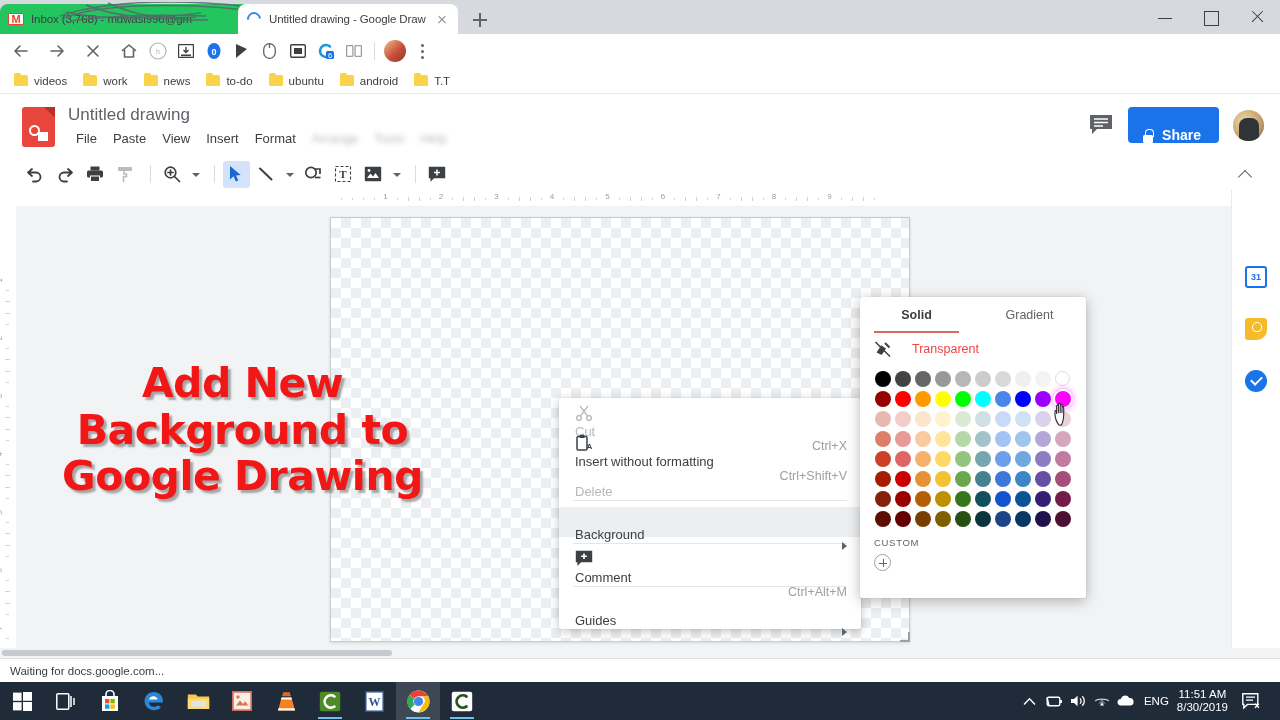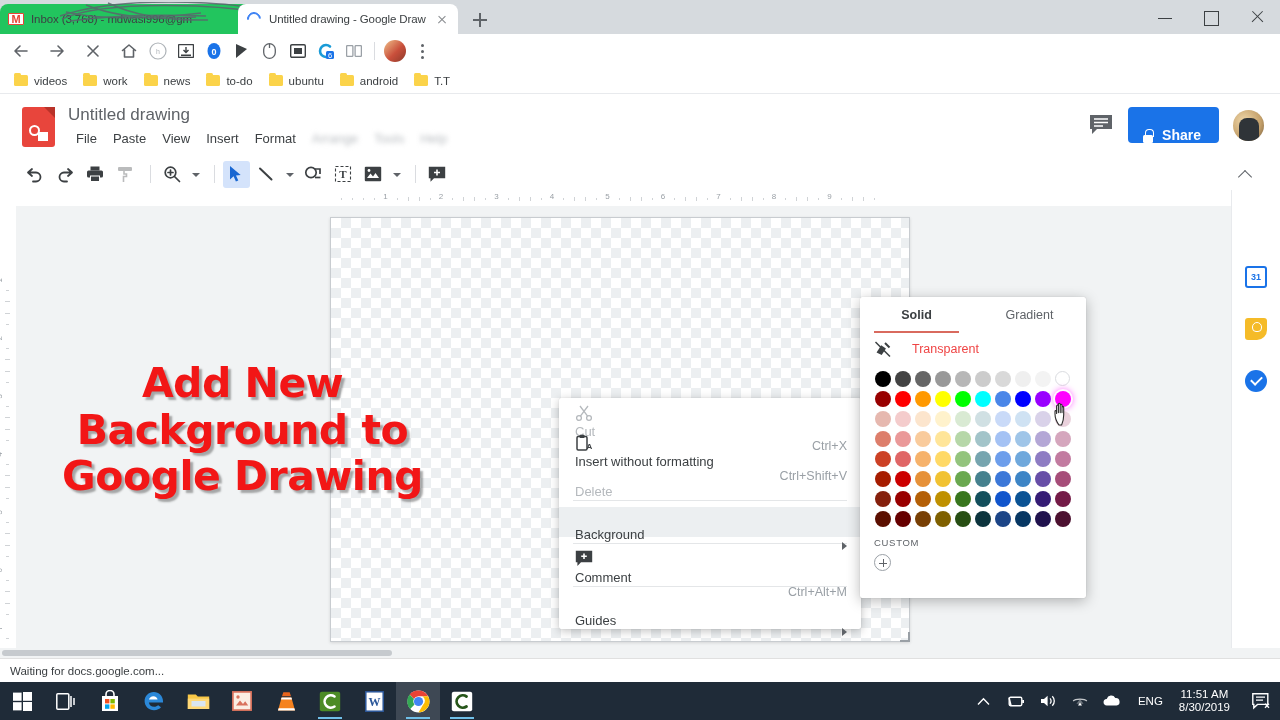--- a/index.html
+++ b/index.html
@@ -335,22 +335,22 @@
   
   .taskbar {
     position:absolute; left:0; bottom:0; width:1280px; height:38px;
     background:#1f2b38; display:flex; align-items:center;
   }
   .tbk { width:44px; height:38px; position:relative; flex:none;
          display:flex; align-items:center; justify-content:center; }
   .tbk.running::after { content:''; position:absolute; left:10px; right:10px; bottom:1px;
                         height:2px; background:#6fbfe8; }
   .tbk.focused { background:rgba(255,255,255,.14); }
-  .tray { margin-left:auto; display:flex; align-items:center; padding-right:6px;
-          color:#fff; font-size:11px;gap:8px; }
+  .tray { margin-left:auto; display:flex; align-items:center; padding-right:16px;
+          color:#fff; font-size:11px; }
   .tray-ico { width:24px; height:38px; position:relative; display:flex;
               align-items:center; justify-content:center; }
   .tray-lang { margin:0 8px 0 6px; font-size:11.5px; }
   .tray-clock { text-align:center; line-height:13px; font-size:11.5px; margin-right:10px; }
   .tray-action { width:26px; height:38px; display:flex; align-items:center; justify-content:center; }
 </style>
 </head>
 <body>
 
 <div id="screen">

